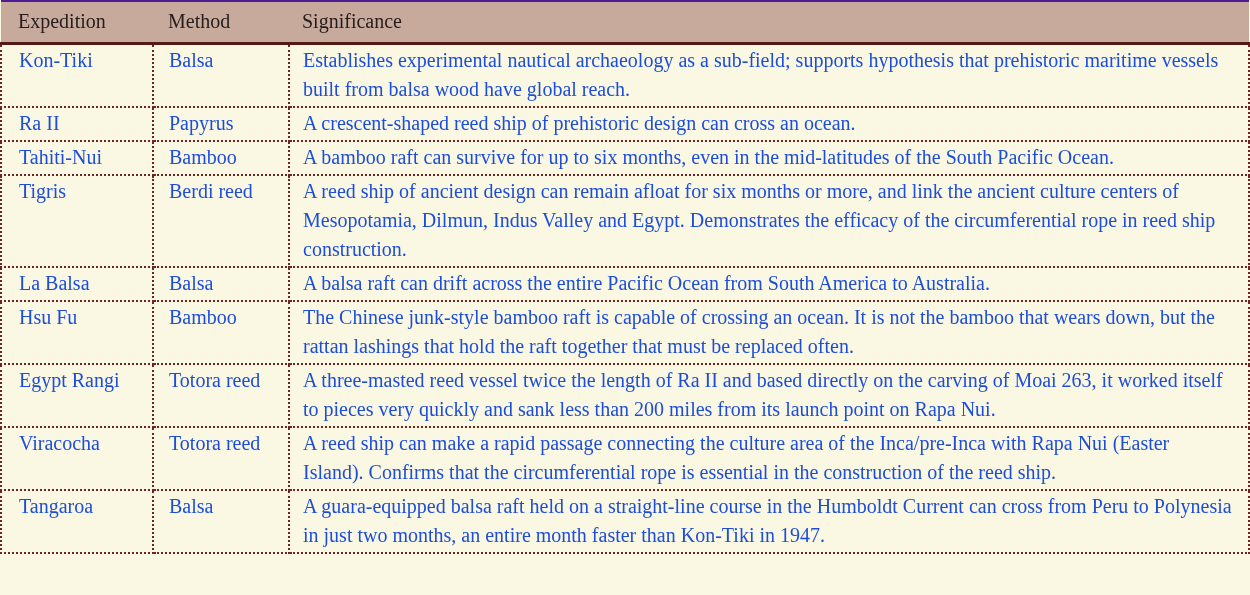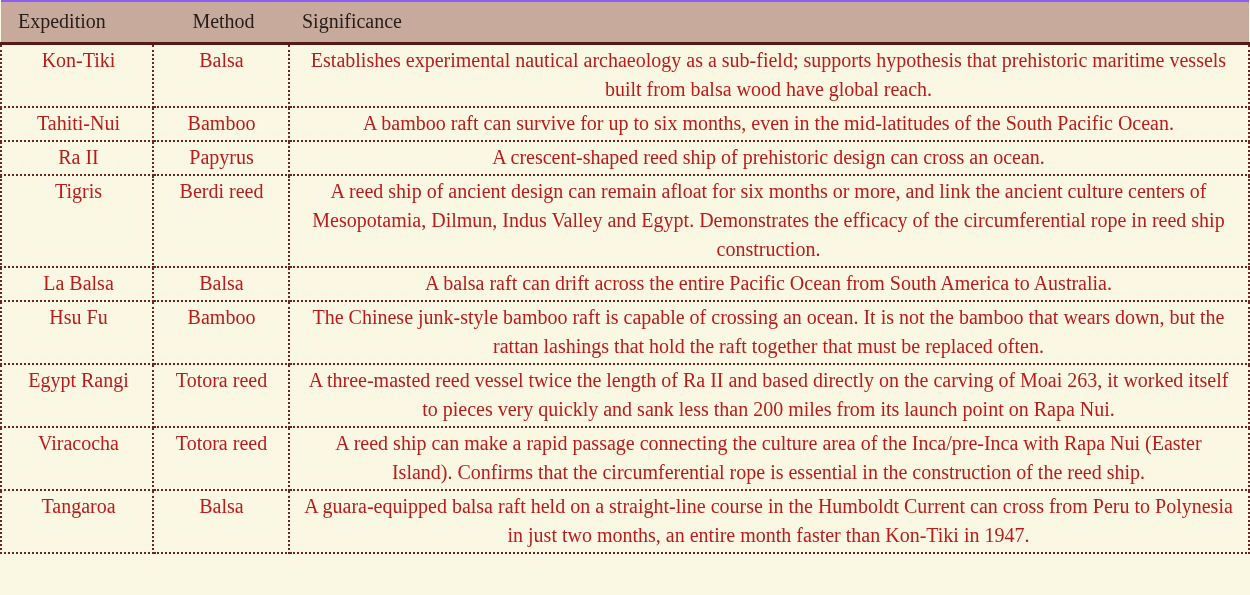--- a/index.html
+++ b/index.html
@@ -17,42 +17,41 @@
     width: 1250px;
     border-collapse: collapse;
     table-layout: fixed;
   }
   col.c-expedition { width: 152px; }
   col.c-method     { width: 136px; }
   col.c-significance { width: auto; }
 
   thead th {
     background: #c8aa9c;
-    border-top: 2px solid #8b5cf6;
+    border-top: 2px solid #4c1d95;
     border-bottom: 3px solid #551a13;
     text-align: left;
     font-weight: normal;
     font-size: 20px;
     color: #241d1b;
     height: 38px;
     vertical-align: middle;
     padding: 0 10px 2px 17px;
   }
-  thead th.h-method       { padding-left: 15px; text-align: center; }
+  thead th.h-method       { padding-left: 15px; }
   thead th.h-significance { padding-left: 13px; margin-top: 40px; }
 
   tbody td {
     border: 2px dotted #6e2420;
     background: #faf7e2;
     font-size: 20px;
     line-height: 29px;
-    color: #b91c1c;
+    color: #1d4ed8;
     vertical-align: top;
     padding: 1px 14px 2px 17px;
-    text-align: center;
   }
   tbody td.method-cell       { padding-left: 15px; }
   tbody td.significance-cell { padding-left: 13px; }
 </style>
 </head>
 <body>
 
 <div class="doc">
   <table class="expeditions">
     <colgroup>
@@ -67,28 +66,28 @@
         <th class="h-significance">Significance</th>
       </tr>
     </thead>
     <tbody id="rows-body">
         <tr>
     <td class="expedition-cell">Kon-Tiki</td>
     <td class="method-cell">Balsa</td>
     <td class="significance-cell">Establishes experimental nautical archaeology as a sub-field; supports hypothesis that prehistoric maritime vessels built from balsa wood have global reach.</td>
   </tr>
         <tr>
+    <td class="expedition-cell">Ra II</td>
+    <td class="method-cell">Papyrus</td>
+    <td class="significance-cell">A crescent-shaped reed ship of prehistoric design can cross an ocean.</td>
+  </tr>
+        <tr>
     <td class="expedition-cell">Tahiti-Nui</td>
     <td class="method-cell">Bamboo</td>
     <td class="significance-cell">A bamboo raft can survive for up to six months, even in the mid-latitudes of the South Pacific Ocean.</td>
-  </tr>
-        <tr>
-    <td class="expedition-cell">Ra II</td>
-    <td class="method-cell">Papyrus</td>
-    <td class="significance-cell">A crescent-shaped reed ship of prehistoric design can cross an ocean.</td>
   </tr>
         <tr>
     <td class="expedition-cell">Tigris</td>
     <td class="method-cell">Berdi reed</td>
     <td class="significance-cell">A reed ship of ancient design can remain afloat for six months or more, and link the ancient culture centers of Mesopotamia, Dilmun, Indus Valley and Egypt.  Demonstrates the efficacy of the circumferential rope in reed ship construction.</td>
   </tr>
         <tr>
     <td class="expedition-cell">La Balsa</td>
     <td class="method-cell">Balsa</td>
     <td class="significance-cell">A balsa raft can drift across the entire Pacific Ocean from South America to Australia.</td>

